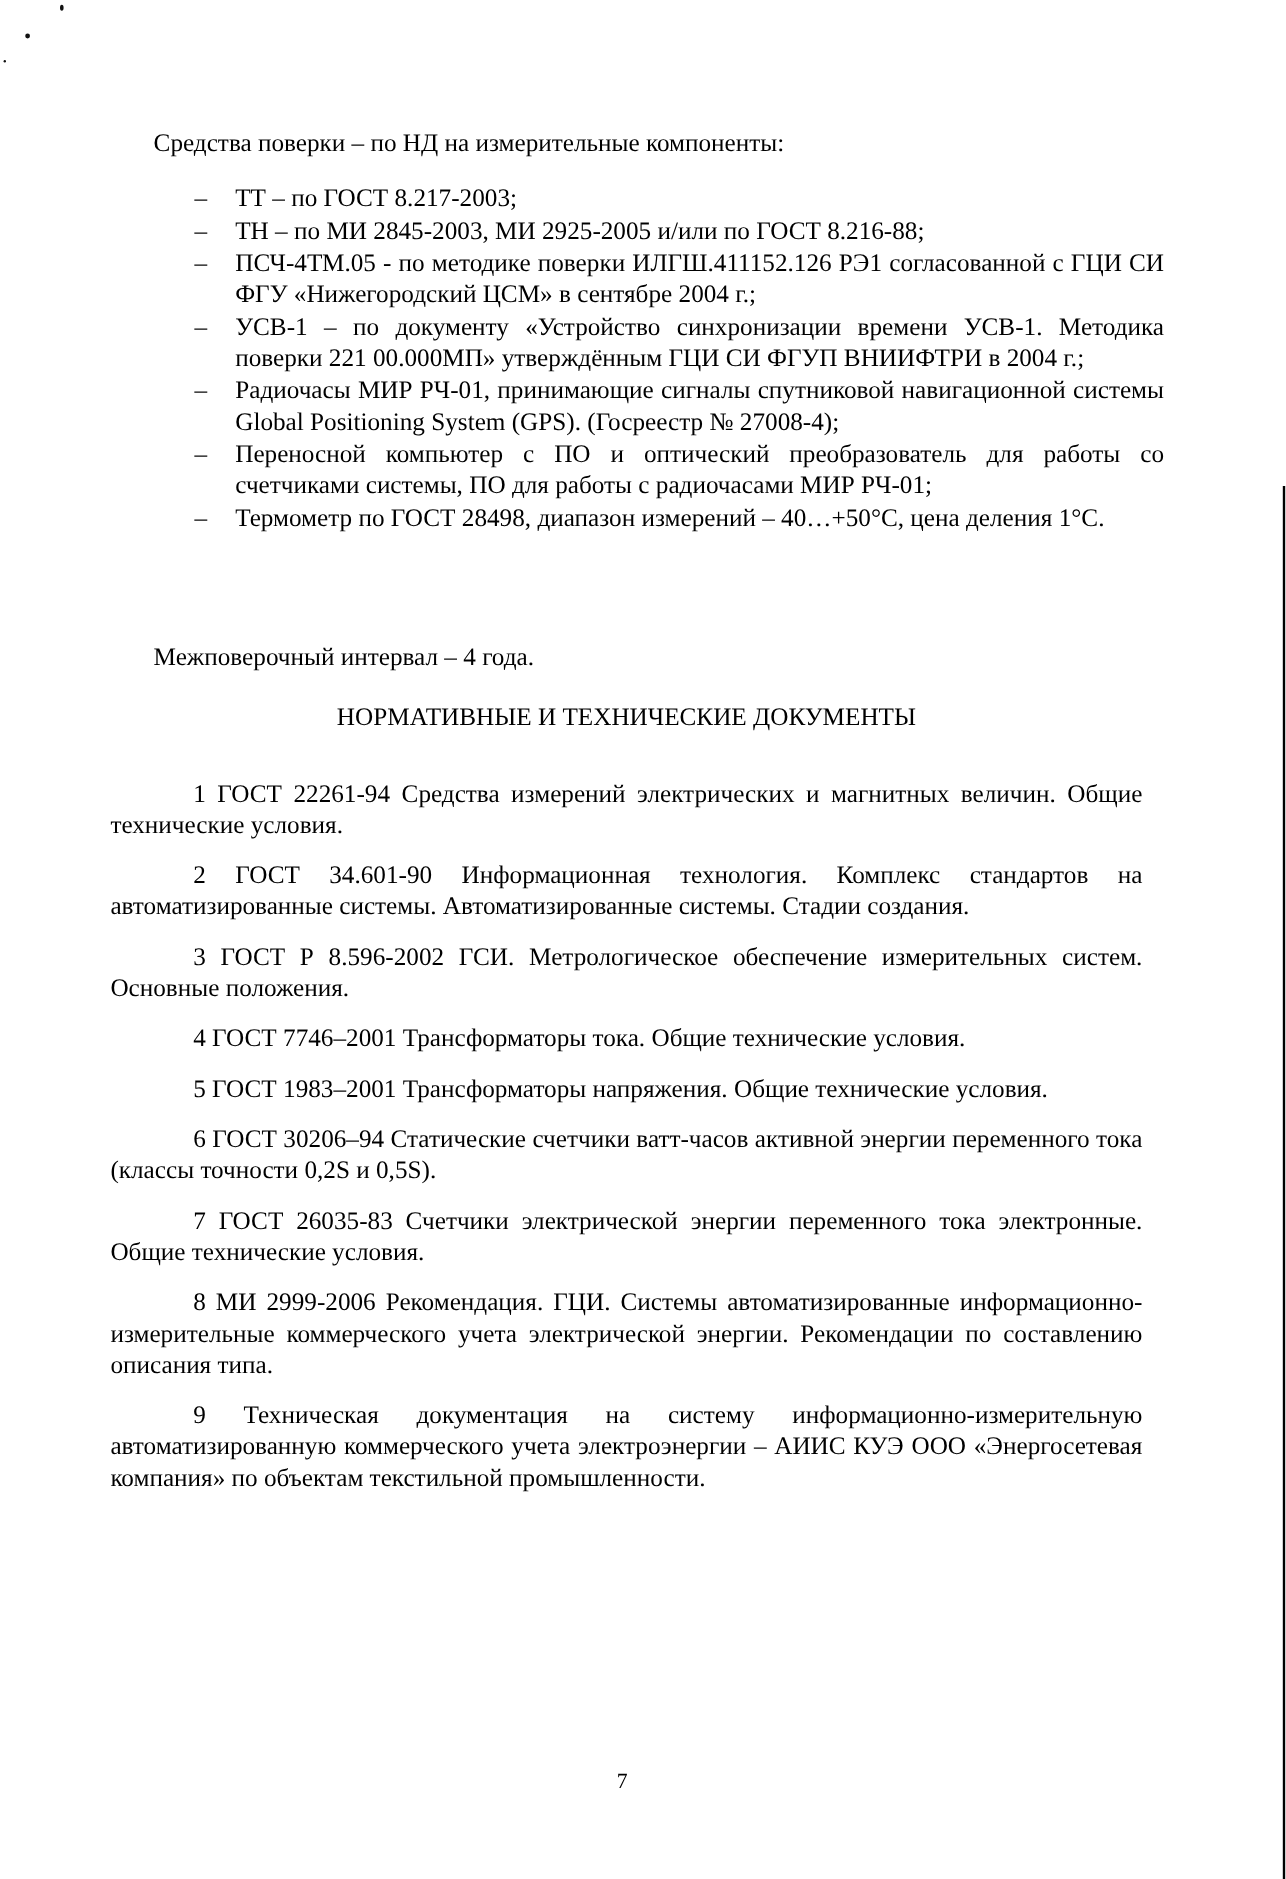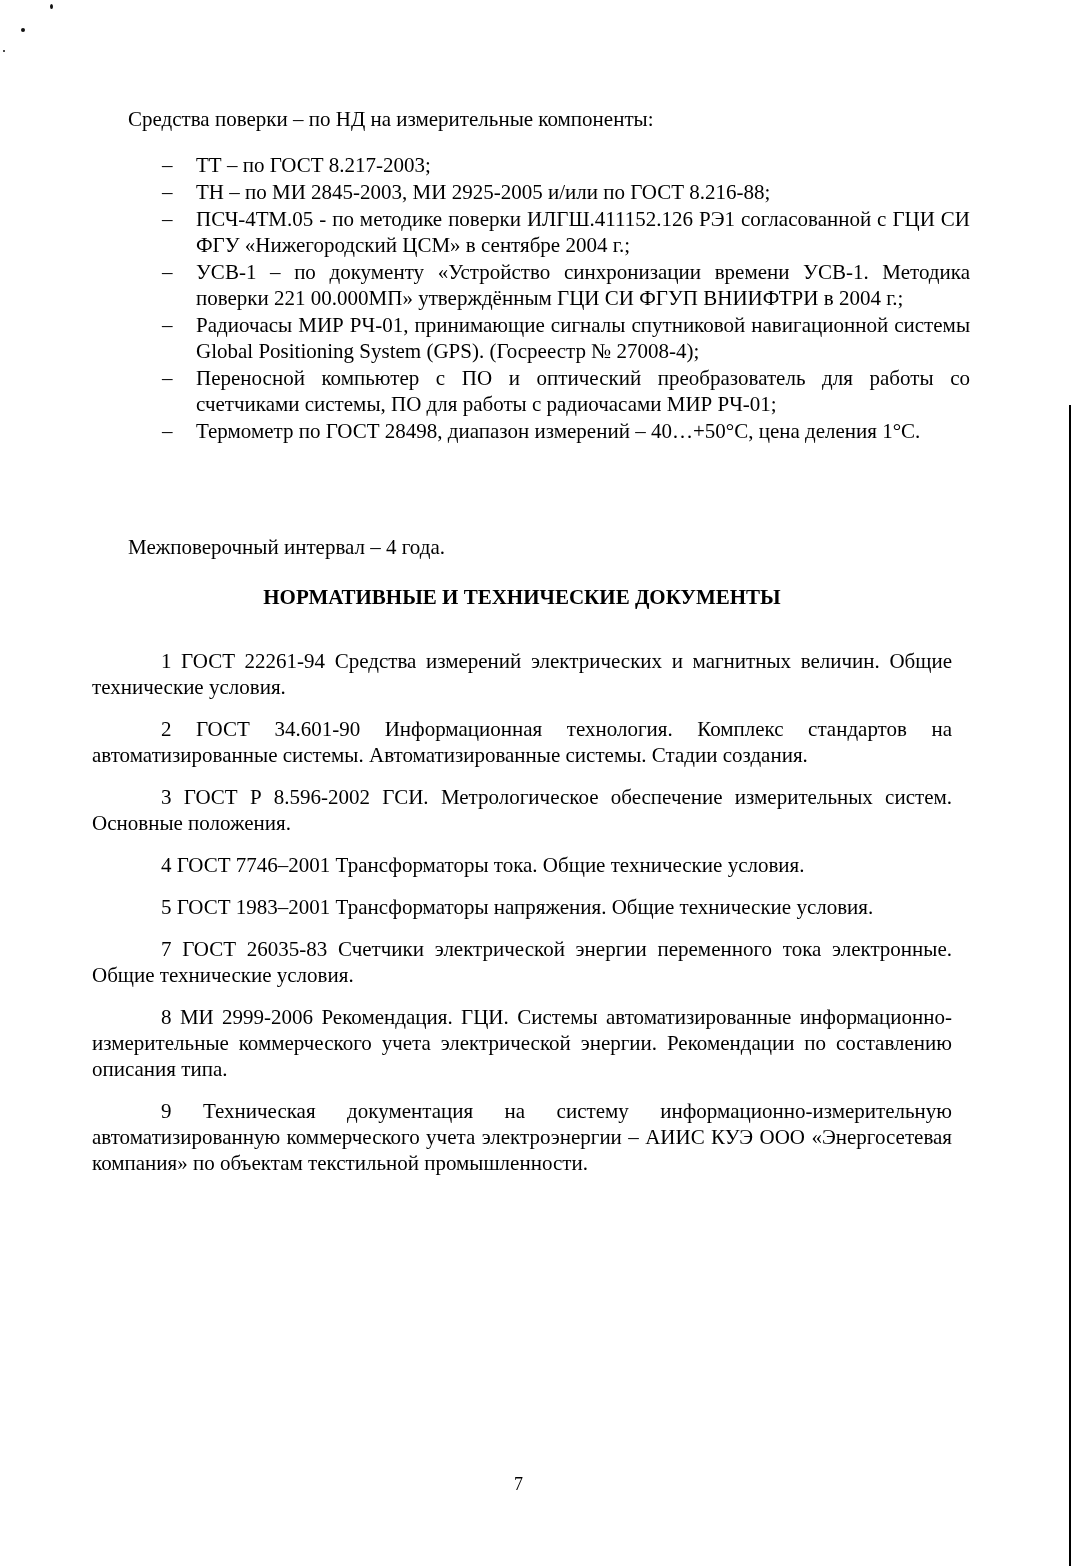--- a/index.html
+++ b/index.html
@@ -9,21 +9,21 @@
       color: #000000;
     }
     .speck { position: absolute; background: #111; border-radius: 50%; }
     .edge-line { position: absolute; left: 1069px; top: 405px; width: 2px; height: 1161px; background: #000; }
     .text { position: absolute; font-size: 21px; line-height: 26px; }
     .intro { left: 128px; top: 106px; width: 860px; }
     .list { position: absolute; left: 162px; top: 152px; width: 808px; margin: 0; padding: 0; list-style: none; }
     .list li { position: relative; padding-left: 34px; font-size: 21px; line-height: 26px; text-align: justify; margin-bottom: 1px; }
     .list li .dash { position: absolute; left: 0; top: 0; }
     .interval { left: 108px; top: 534px; width: 860px; margin-left: 20px; }
-    .heading { position: absolute; left: 76px; top: 584px; width: 892px; text-align: center; font-weight: bold; font-size: 21px; line-height: 26px; }
+    .heading { position: absolute; left: 76px; top: 584px; width: 892px; text-align: center; font-weight: normal; font-size: 21px; line-height: 26px; }
     .docs { position: absolute; left: 76px; top: 632px; width: 892px; }
     .docs p { margin: 16px; font-size: 21px; line-height: 26px; text-indent: 69px; text-align: justify; }
     .pagenum { position: absolute; left: 514px; top: 1474px; font-size: 18px; line-height: 20px; }
   </style>
 </head>
 <body>
 
 <div class="speck" style="left:50px;top:4px;width:3px;height:5px;"></div>
 <div class="speck" style="left:21px;top:28px;width:4px;height:4px;"></div>
 <div class="speck" style="left:3px;top:50px;width:2px;height:2px;"></div>
@@ -44,18 +44,19 @@
 <div class="text interval">Межповерочный интервал – 4 года.</div>
 
 <div class="heading">НОРМАТИВНЫЕ И ТЕХНИЧЕСКИЕ ДОКУМЕНТЫ</div>
 
 <div class="docs">
   <p>1 ГОСТ 22261-94 Средства измерений электрических и магнитных величин. Общие технические условия.</p>
   <p>2 ГОСТ 34.601-90 Информационная технология. Комплекс стандартов на автоматизированные системы. Автоматизированные системы. Стадии создания.</p>
   <p>3 ГОСТ Р 8.596-2002 ГСИ. Метрологическое обеспечение измерительных систем. Основные положения.</p>
   <p>4 ГОСТ 7746–2001 Трансформаторы тока. Общие технические условия.</p>
   <p>5 ГОСТ 1983–2001 Трансформаторы напряжения. Общие технические условия.</p>
+  <p>6 ГОСТ 30206–94 Статические счетчики ватт-часов активной энергии переменного тока (классы точности 0,2S и 0,5S).</p>
   <p>7 ГОСТ 26035-83 Счетчики электрической энергии переменного тока электронные. Общие технические условия.</p>
   <p>8 МИ 2999-2006 Рекомендация. ГЦИ. Системы автоматизированные информационно-измерительные коммерческого учета электрической энергии. Рекомендации по составлению описания типа.</p>
   <p>9 Техническая документация на систему информационно-измерительную автоматизированную коммерческого учета электроэнергии – АИИС КУЭ ООО «Энергосетевая компания» по объектам текстильной промышленности.</p>
 </div>
 
 <div class="pagenum">7</div>
 
 </body></html>

